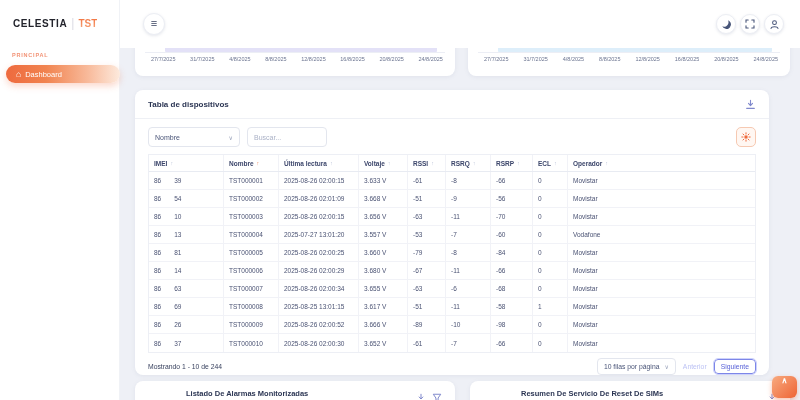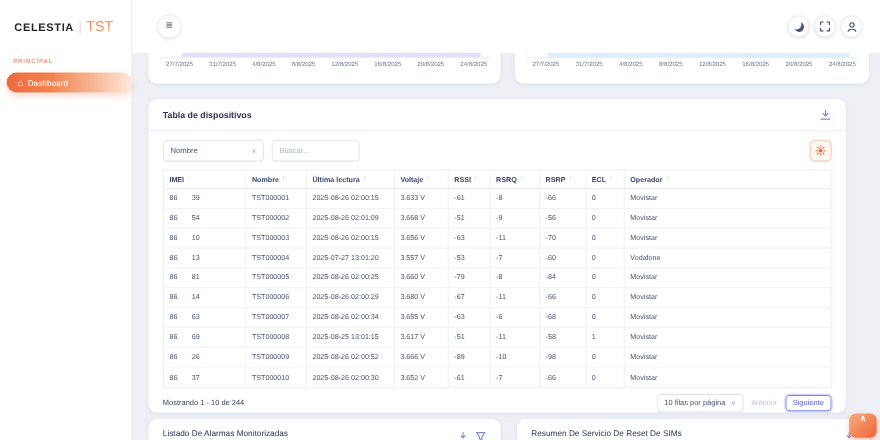--- a/index.html
+++ b/index.html
@@ -4,21 +4,21 @@
 <style>
   html,body{margin:0;padding:0;background:#dfe3ea;}
   *{box-sizing:border-box;font-family:"Liberation Sans",sans-serif;}
   #app{position:relative;width:800px;height:400px;background:#eef0f6;overflow:hidden;margin:0 auto;}
 
   
   .sidebar{position:absolute;left:0;top:0;width:120px;height:400px;background:#ffffff;border-right:1px solid #f0f2f6;z-index:6;}
   .logo{display:flex;align-items:baseline;padding:16px 0 0 13px;}
   .logo-left{font-size:10px;font-weight:bold;letter-spacing:.6px;color:#23242c;}
   .logo-sep{font-size:12px;color:#dcdce4;margin:0 4px;font-weight:300;}
-  .logo-right{font-size:13px;font-weight:normal;background:linear-gradient(180deg,#f2733f,#f7a67c);-webkit-background-clip:text;background-clip:text;color:transparent;}
+  .logo-right{font-size:10px;font-weight:bold;background:linear-gradient(180deg,#f2733f,#f7a67c);-webkit-background-clip:text;background-clip:text;color:transparent;}
   .side-section{margin:22px 0 0 12px;font-size:5.5px;font-weight:bold;letter-spacing:.8px;color:#f29275;}
   .nav-item{position:relative;margin:7px 0 0 6px;width:114px;height:18px;border-radius:10px;
     background:linear-gradient(90deg,#ee6a3e 0%,#f1834f 35%,#f8ba9b 72%,#fdeadd 100%);
     box-shadow:0 3px 7px rgba(240,110,70,.28);display:flex;align-items:center;padding-left:10px;color:#fff;}
   .nav-item .home{font-size:8.5px;margin-right:4px;}
   .nav-item .nav-label{font-size:7.5px;font-weight:normal;}
 
   
   .topbar{position:absolute;left:120px;top:0;width:680px;height:48px;background:#ffffff;z-index:5;display:flex;align-items:center;}
   .circle-btn{width:22px;height:22px;border-radius:50%;background:#fff;border:1px solid #eceef4;box-shadow:0 1px 3px rgba(110,120,150,.18);
@@ -74,21 +74,21 @@
     font-size:6.8px;color:#4a5578;cursor:pointer;background:#fff;}
   .prev-btn{font-size:6.8px;color:#bcc2f4;cursor:default;}
   .next-btn{font-size:6.8px;color:#5a63d8;border:1px solid #7d86e8;outline:1px solid #cdd2fb;border-radius:4px;
     padding:3px 6px;background:#fff;cursor:pointer;}
 
   
   .bottom-card{position:absolute;top:381px;height:40px;background:#fff;border-radius:8px 8px 0 0;box-shadow:0 1px 4px rgba(110,120,150,.10);z-index:2;
     display:flex;align-items:flex-start;justify-content:space-between;padding:8px 13px 0 13px;}
   .bottom-card.left{left:135px;width:320px;}
   .bottom-card.right{left:470px;width:320px;}
-  .bottom-title{font-size:7.5px;font-weight:normal;color:#2b3553;}
+  .bottom-title{font-size:7.5px;font-weight:bold;color:#2b3553;margin-left:38px;}
   .bottom-icons{display:flex;gap:6px;align-items:center;}
 
   
   .scrolltop{position:absolute;right:3px;bottom:2px;width:25px;height:22px;border-radius:6px;z-index:9;cursor:pointer;
     background:linear-gradient(135deg,#f8ab80,#ee6435);display:flex;align-items:flex-start;justify-content:center;box-shadow:0 2px 5px rgba(238,100,53,.4);}
   .scrolltop span{color:#fff;font-size:8px;font-weight:bold;line-height:10px;}
 </style>
 </head>
 <body>
 

